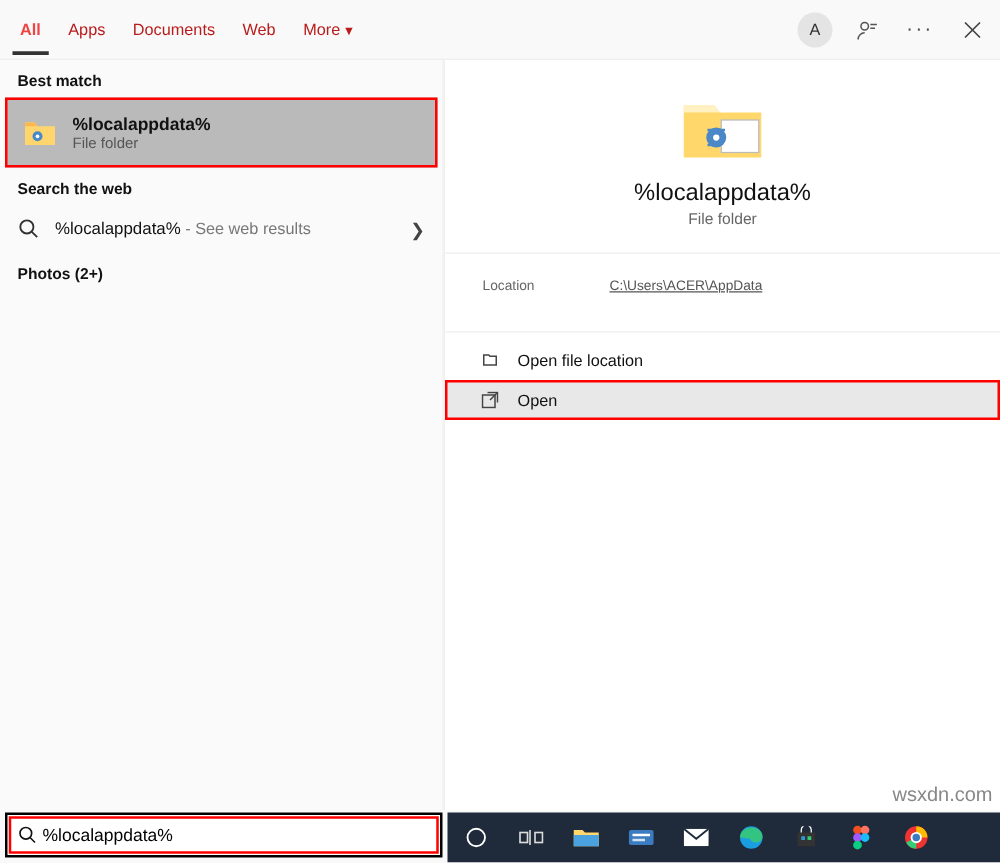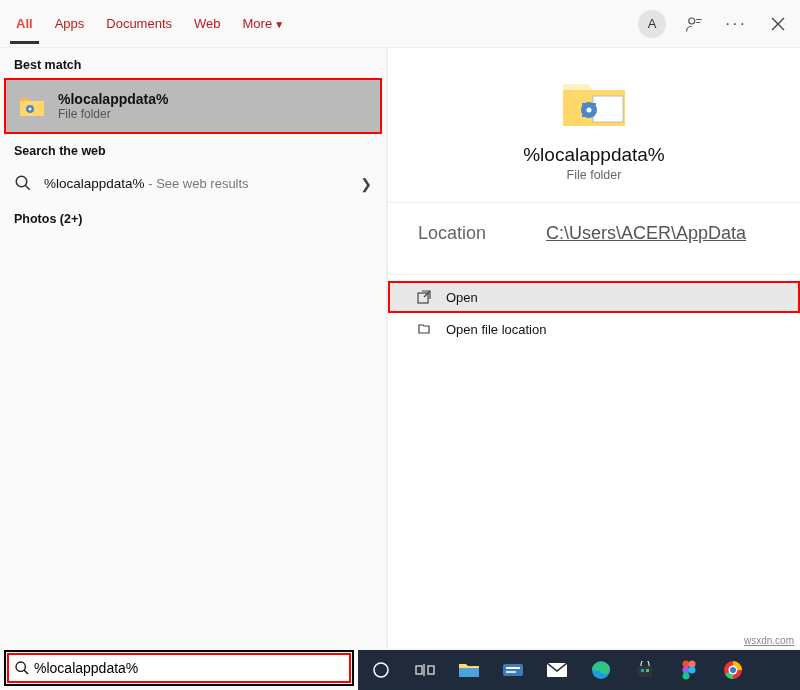--- a/index.html
+++ b/index.html
@@ -9,61 +9,61 @@
 .tab-row { display: flex; align-items: center; gap: 6px; }
 .tab { padding: 10px 8px; font-size: 13px; color: #b91c1c; cursor: pointer; position: relative; }
 .tab.active { color: #ef4444; font-weight: 600; }
 .tab.active::after { content:""; position:absolute; left:2px; right:2px; bottom:-3px; height:3px; background:#333; }
 .chev { font-size: 10px; margin-left:2px; }
 .top-right { margin-left:auto; display:flex; align-items:center; gap:14px; }
 .avatar { width:28px; height:28px; border-radius:50%; background:#e4e4e4; display:flex; align-items:center; justify-content:center; font-size:13px; color:#333; }
 .icon-btn { width:28px; height:28px; display:flex; align-items:center; justify-content:center; color:#444; cursor:pointer; }
 
 .main { display:flex; height:600px; }
-.left-panel { width:387px; background:#fafafa; border-right:1px solid #eee; display:flex; flex-direction:column; }
+.left-panel { width:355px; background:#fafafa; border-right:1px solid #eee; display:flex; flex-direction:column; }
 .section-title { padding:10px 14px 6px; font-size:12.5px; font-weight:600; color:#111; }
 
 .result-item { height:56px; display:flex; align-items:center; padding:0 12px; gap:12px; cursor:pointer; }
 .result-item.best { background:#bababa; }
 .highlight-red { border:2px solid red; }
 .folder-icon { width:28px; height:28px; display:flex; align-items:center; justify-content:center; }
 .res-text { flex:1; }
 .res-name { font-size:14px; color:#111; font-weight:600; }
 .res-sub  { font-size:12px; color:#555; }
 .arrow { color:#444; font-size:14px; }
 
 .web-item { display:flex; align-items:flex-end; padding:10px 14px; gap:12px; cursor:pointer; }
 .web-term { font-size:13.5px; color:#111; }
 .web-sub  { font-size:13px; color:#777; }
 
 .right-panel { flex:1; background:#fff; display:flex; flex-direction:column; border-left:1px solid #eee;}
 .preview-top { padding:28px 10px 20px; display:flex; flex-direction:column; align-items:center; border-bottom:1px solid #eee; }
 .preview-title { font-size:19px; margin-top:14px; color:#111; }
 .preview-sub { font-size:12.5px; color:#666; margin-top:2px; }
 
-.detail-row { display:flex; padding:20px 30px 30px; font-size:18px; color:#666; border-bottom:1px solid #eee;}
+.detail-row { display:flex; padding:20px 30px 30px; font-size:11px; color:#666; border-bottom:1px solid #eee;}
 .detail-row .dval { margin-left:60px; color:#555; text-decoration:underline; cursor:pointer; }
 
 .action-list { padding:6px 0 0; }
 .action-item { display:flex; align-items:center; gap:14px; padding:8px 28px; font-size:13px; color:#111; cursor:pointer; }
 .action-item.sel { background:#e8e8e8; }
 .action-item.boxed { outline:2px solid red; outline-offset:-2px; }
 .act-icon { width:16px; height:16px; display:flex; align-items:center; justify-content:center; color:#444; }
 
 .search-bar { position:absolute; left:4px; bottom:4px; width:350px; height:36px; border:2px solid #000; display:flex; align-items:center; padding:0 8px; background:#fff; }
 .search-bar.red { outline:2px solid red; outline-offset:-5px; }
 .search-input { border:none; outline:none; flex:1; font-size:14px; padding-left:4px; }
 
 .taskbar { position:absolute; bottom:0; left:358px; right:0; height:40px; background:#1f2a3a; display:flex; align-items:center; padding:0 10px; gap:18px; }
 .tb-item { width:26px; height:26px; display:flex; align-items:center; justify-content:center; color:#fff; cursor:pointer; }
 
 .biglens { width:18px;height:18px; }
 .folder-svg-big{ width:70px; height:54px; }
 
-.watermark { position:absolute; right:6px; bottom:44px; font-size:10px; color:#888;text-decoration:underline; }
+.watermark { position:absolute; right:6px; bottom:44px; font-size:16px; color:#888; }
 </style>
 </head>
 <body>
 
 <div class="top-bar">
   <div class="tab-row">
     <div class="tab active">All</div>
     <div class="tab">Apps</div>
     <div class="tab">Documents</div>
     <div class="tab">Web</div>
@@ -135,38 +135,38 @@
       <div class="preview-title">%localappdata%</div>
       <div class="preview-sub">File folder</div>
     </div>
 
     <div class="detail-row">
       <span>Location</span>
       <span class="dval">C:\Users\ACER\AppData</span>
     </div>
 
     <div class="action-list">
+      <div class="action-item">
+        <span class="act-icon">
+          <svg width="14" height="14" viewBox="0 0 14 14" fill="none" stroke="#444" stroke-width="1.2">
+              <path d="M2 3h4l1 1h5v7H2z"></path>
+            </svg>
+        </span>
+        <span>Open file location</span>
+      </div>
       <div class="action-item sel boxed">
         <span class="act-icon">
           <svg width="14" height="14" viewBox="0 0 14 14" fill="none" stroke="#444" stroke-width="1.2">
               <rect x="1" y="3" width="10" height="10"></rect>
               <path d="M5 1h8v8"></path>
               <path d="M13 1L7 7"></path>
             </svg>
         </span>
         <span>Open</span>
       </div>
-      <div class="action-item">
-        <span class="act-icon">
-          <svg width="14" height="14" viewBox="0 0 14 14" fill="none" stroke="#444" stroke-width="1.2">
-              <path d="M2 3h4l1 1h5v7H2z"></path>
-            </svg>
-        </span>
-        <span>Open file location</span>
-      </div>
     </div>
   </div>
 </div>
 
 <div class="search-bar red">
   <svg width="16" height="16" viewBox="0 0 24 24" fill="none" stroke="#111" stroke-width="2">
       <circle cx="10" cy="10" r="7"></circle>
       <path d="M21 21l-6-6"></path>
     </svg>
   <input class="search-input" value="%localappdata%" style="">

